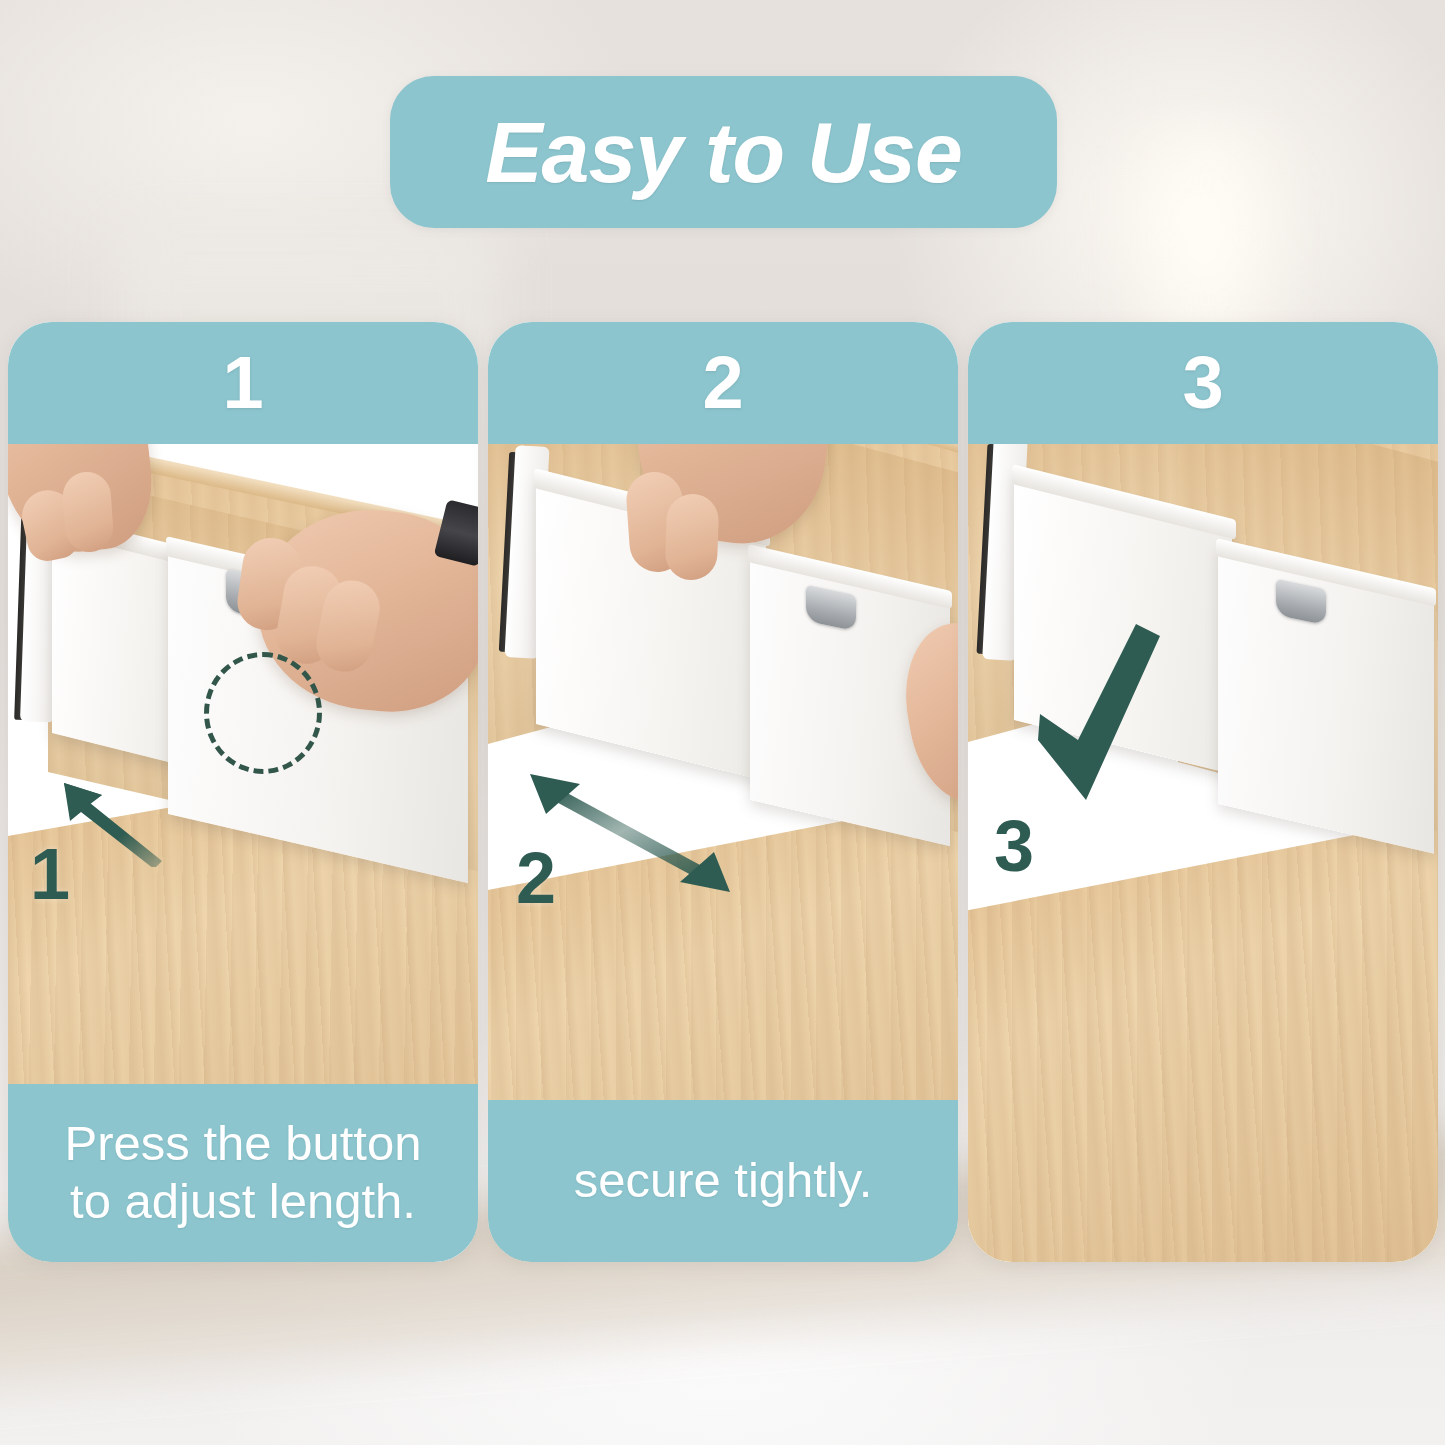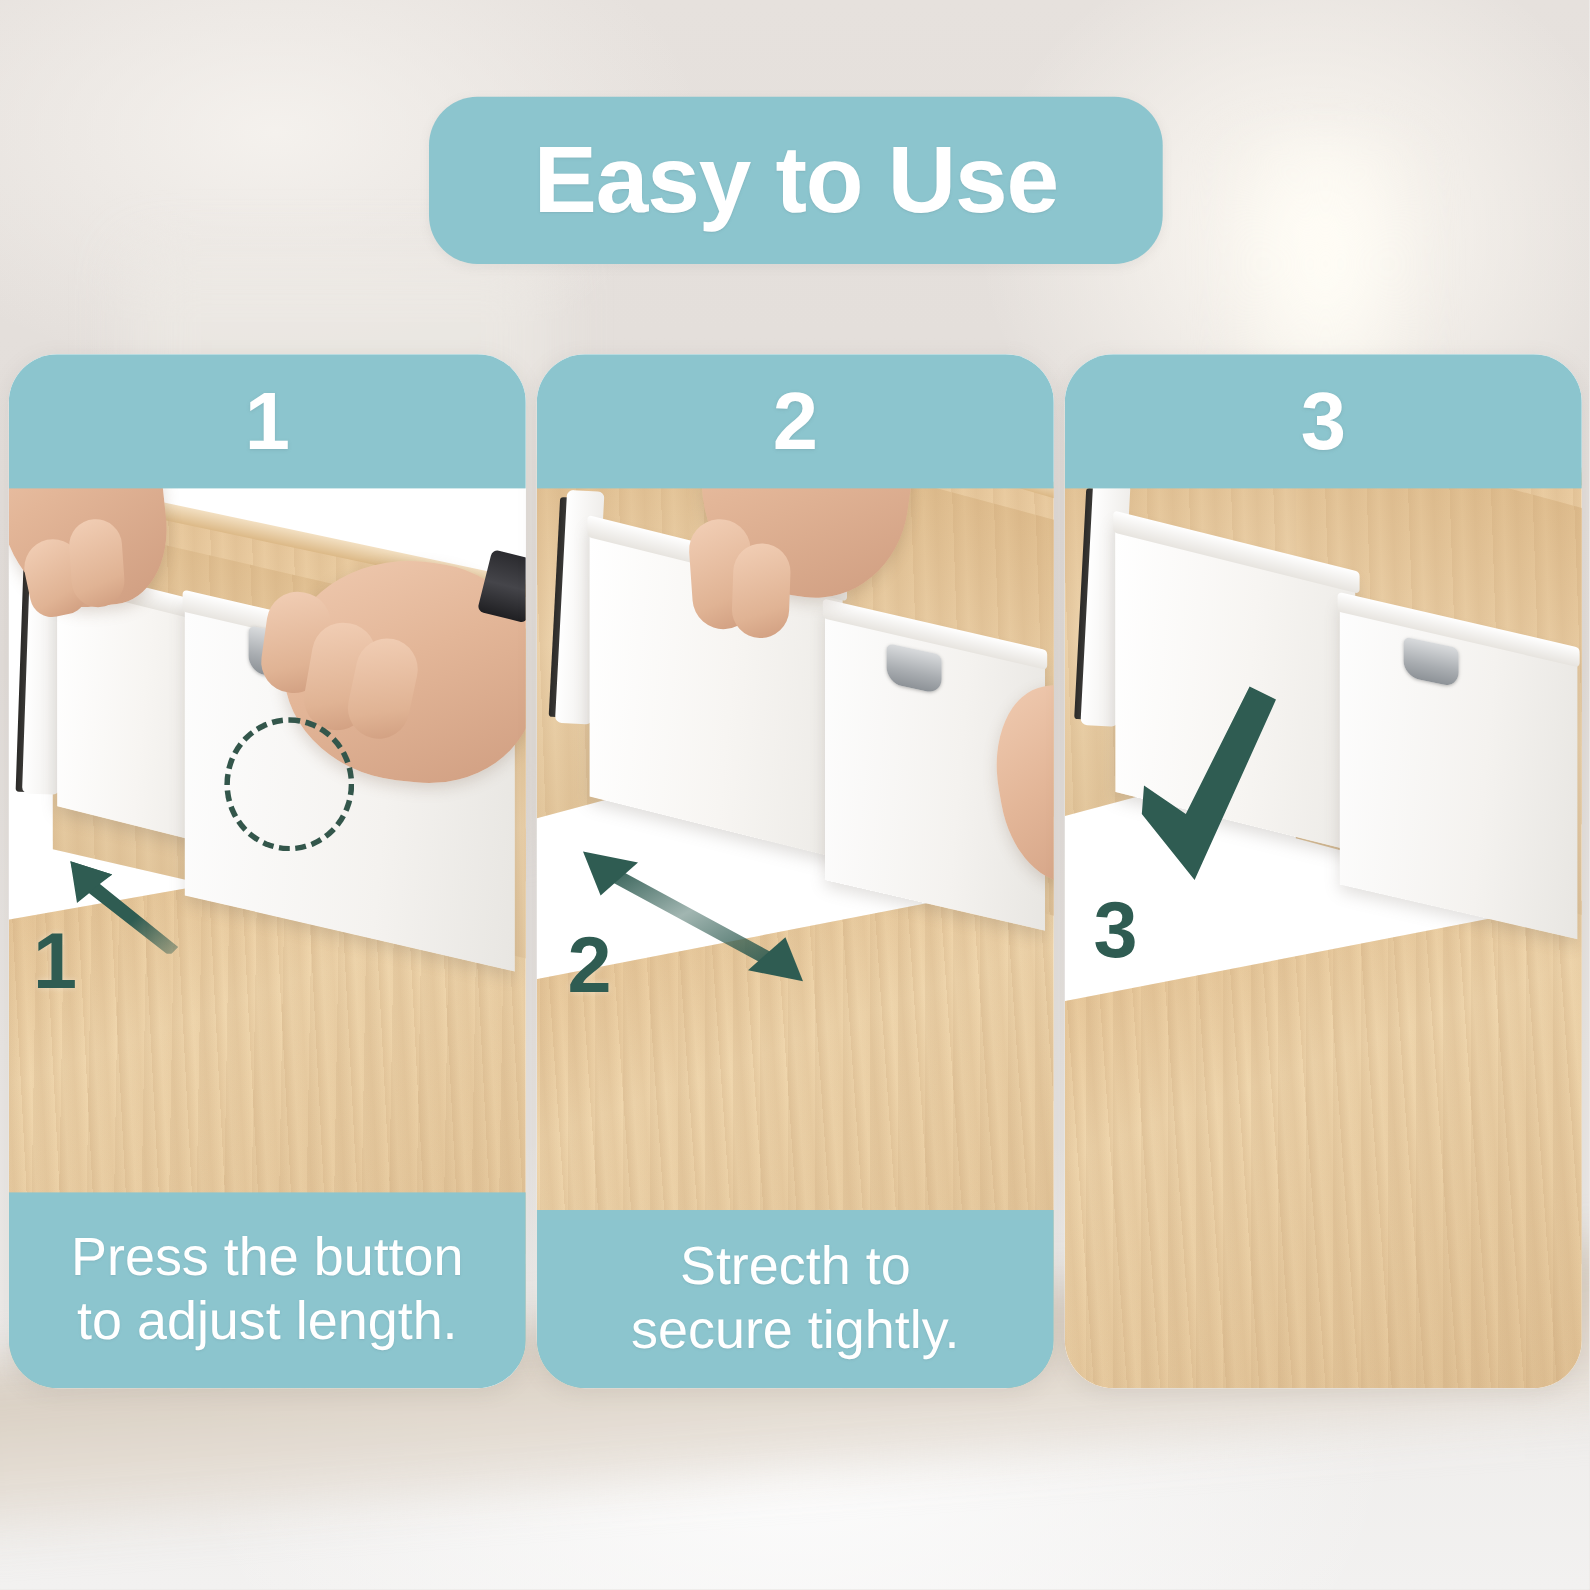--- a/index.html
+++ b/index.html
@@ -60,29 +60,30 @@
     width: 190px;
     height: 300px;
     background: radial-gradient(ellipse at 50% 40%, #fffdf6 0%, rgba(245,240,230,0.2) 70%, rgba(240,236,230,0) 100%);
     filter: blur(18px);
   }
 
   
   .title-pill {
     position: absolute;
     left: 390px;
-    top: 88px;
+    top: 76px;
     width: 667px;
     height: 152px;
     background: #8cc5ce;
     border-radius: 44px;
     display: flex;
     align-items: center;
     justify-content: center;
     box-shadow: 0 2px 10px rgba(120,120,120,0.10);
+    font-style: italic;
   }
   .title-text {
     color: #ffffff;
     font-size: 86px;
     font-weight: bold;
     letter-spacing: -1px;
     line-height: 1;
     white-space: nowrap;
     text-shadow: 0 1px 2px rgba(110,150,158,0.35);
   }
@@ -411,21 +412,20 @@
 
         <div class="annot-num" style="left:28px; top:520px;">2</div>
       </div>
 
       <div class="card-head">
         <span class="card-head-num">2</span>
       </div>
 
       <div class="card-caption cap-2">
         <div class="caption-text">
-          <div>Strecth to</div>
           <div>secure tightly.</div>
         </div>
       </div>
     </div>
 
     <div class="card card-3">
 
       <div class="photo">
         <div class="scene">
           <div class="counter-top" style="left:-170px; top:540px; width:880px; height:460px; transform:rotate(-11deg);">

